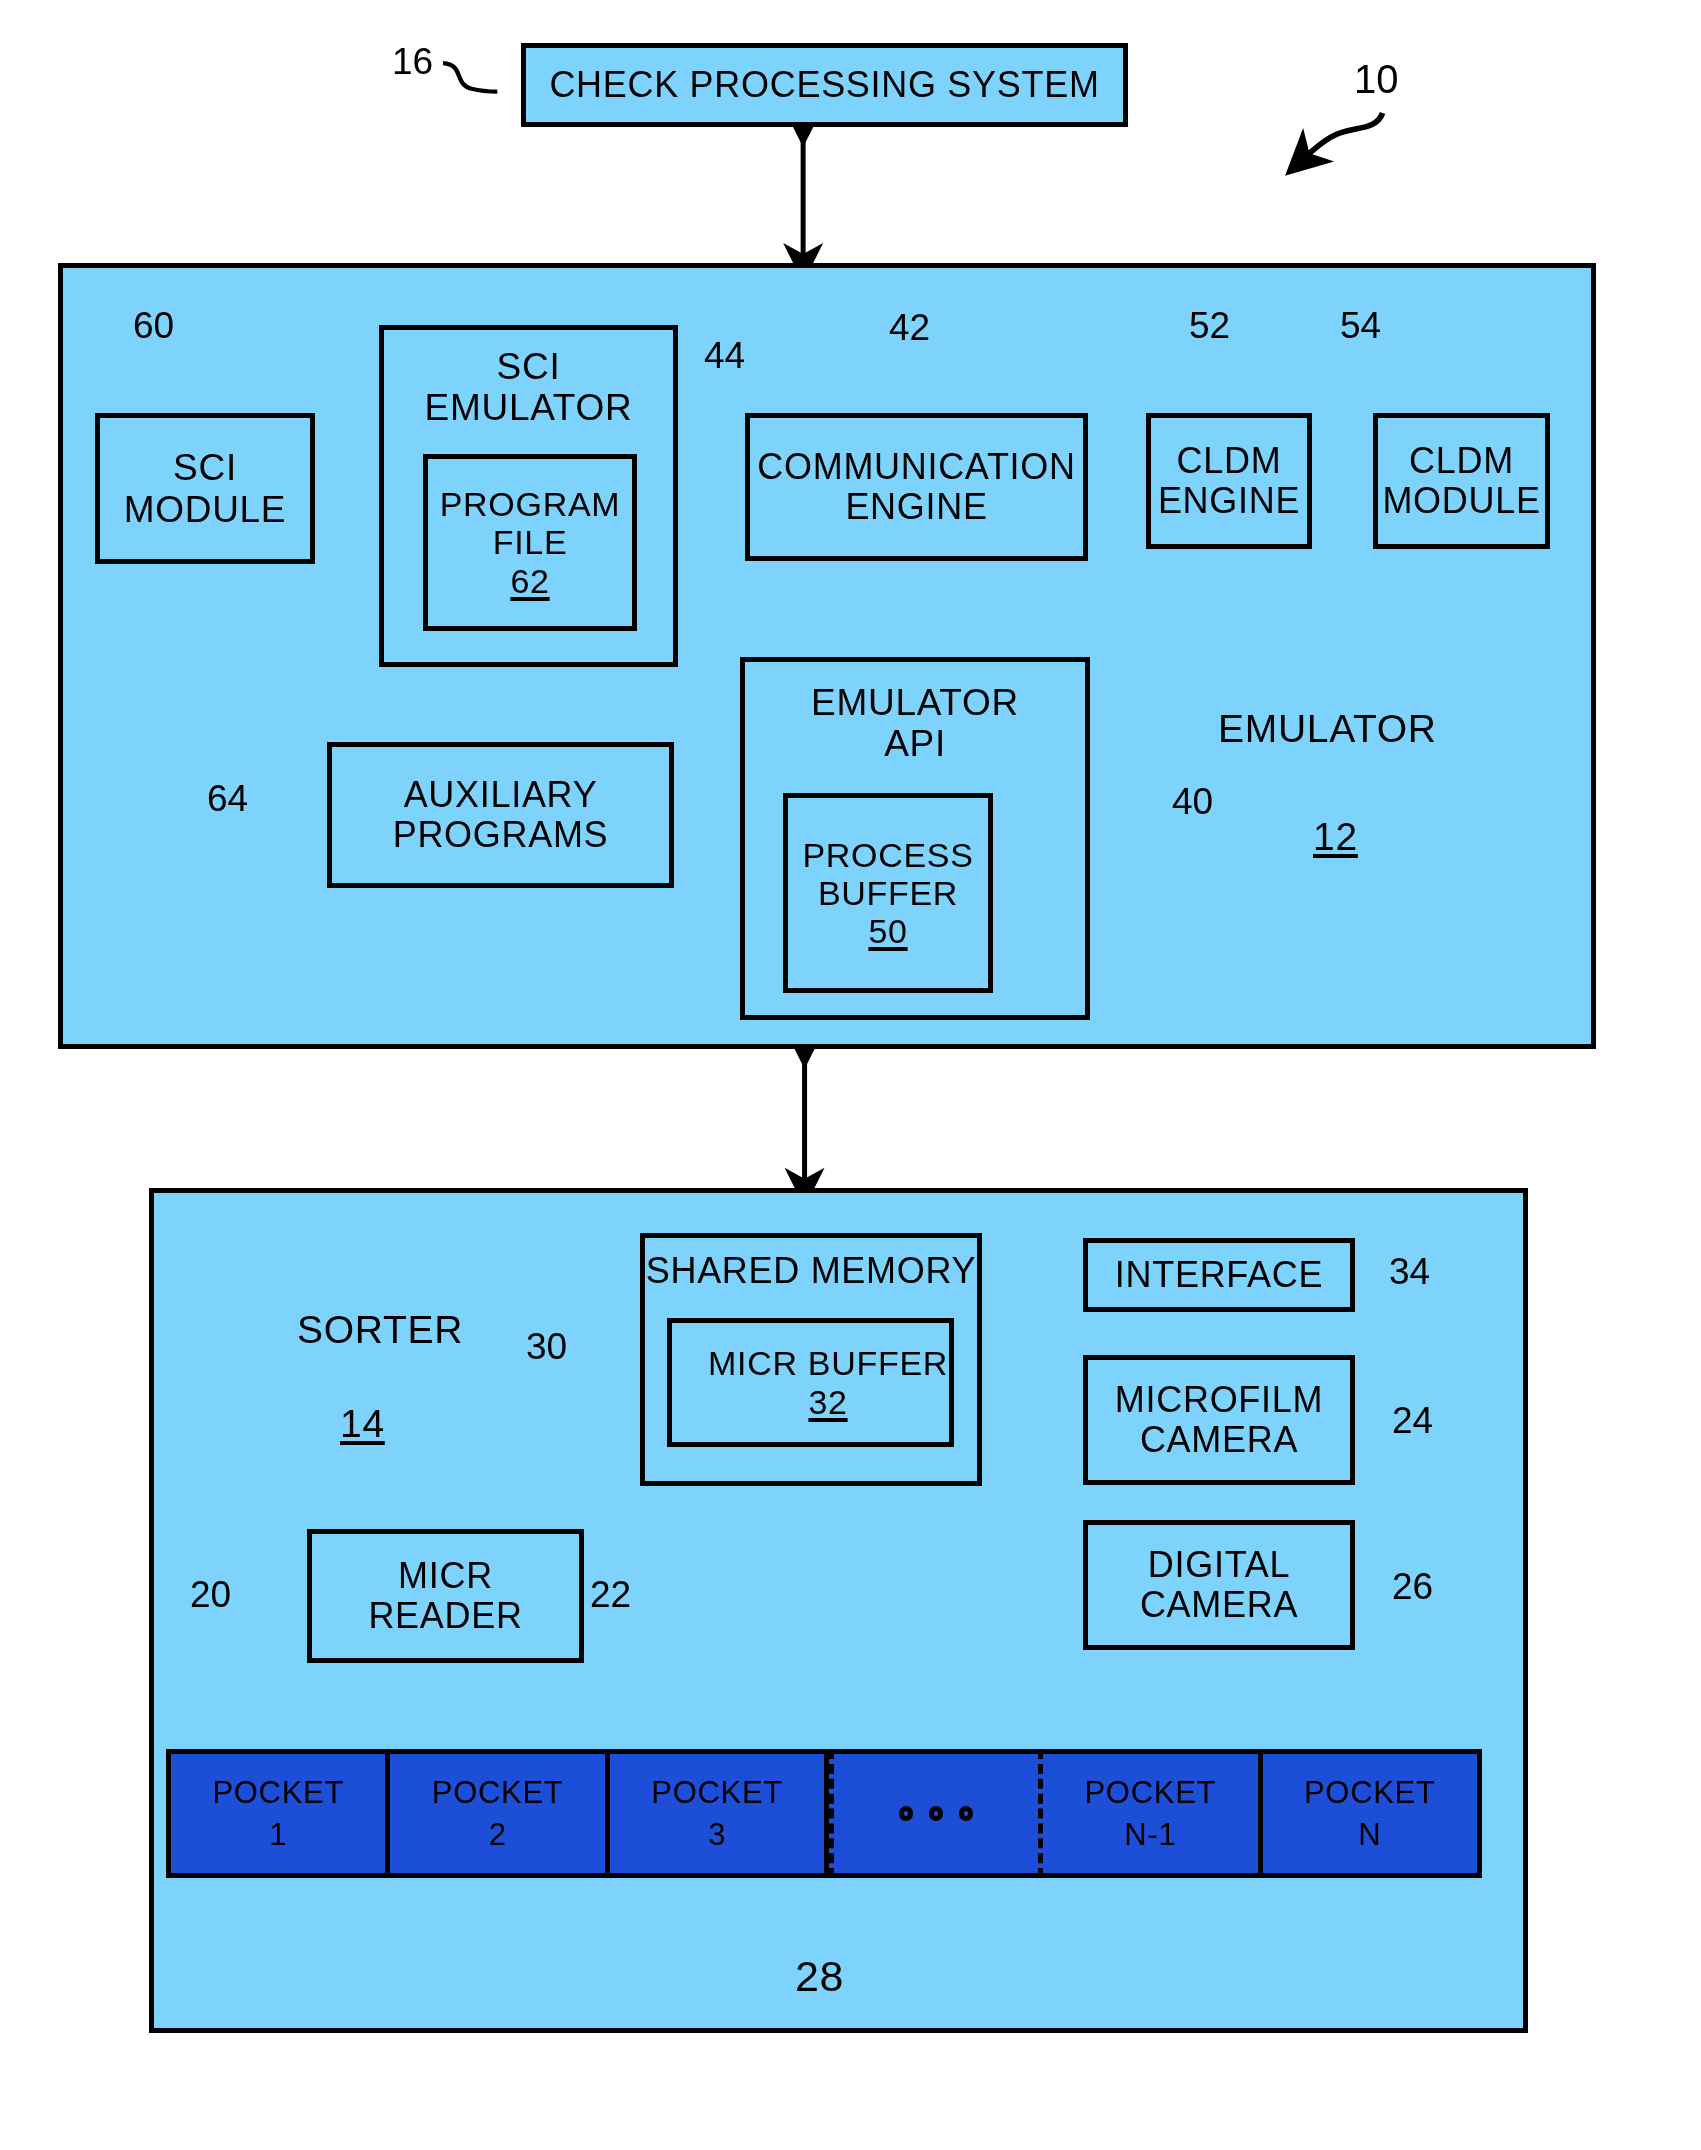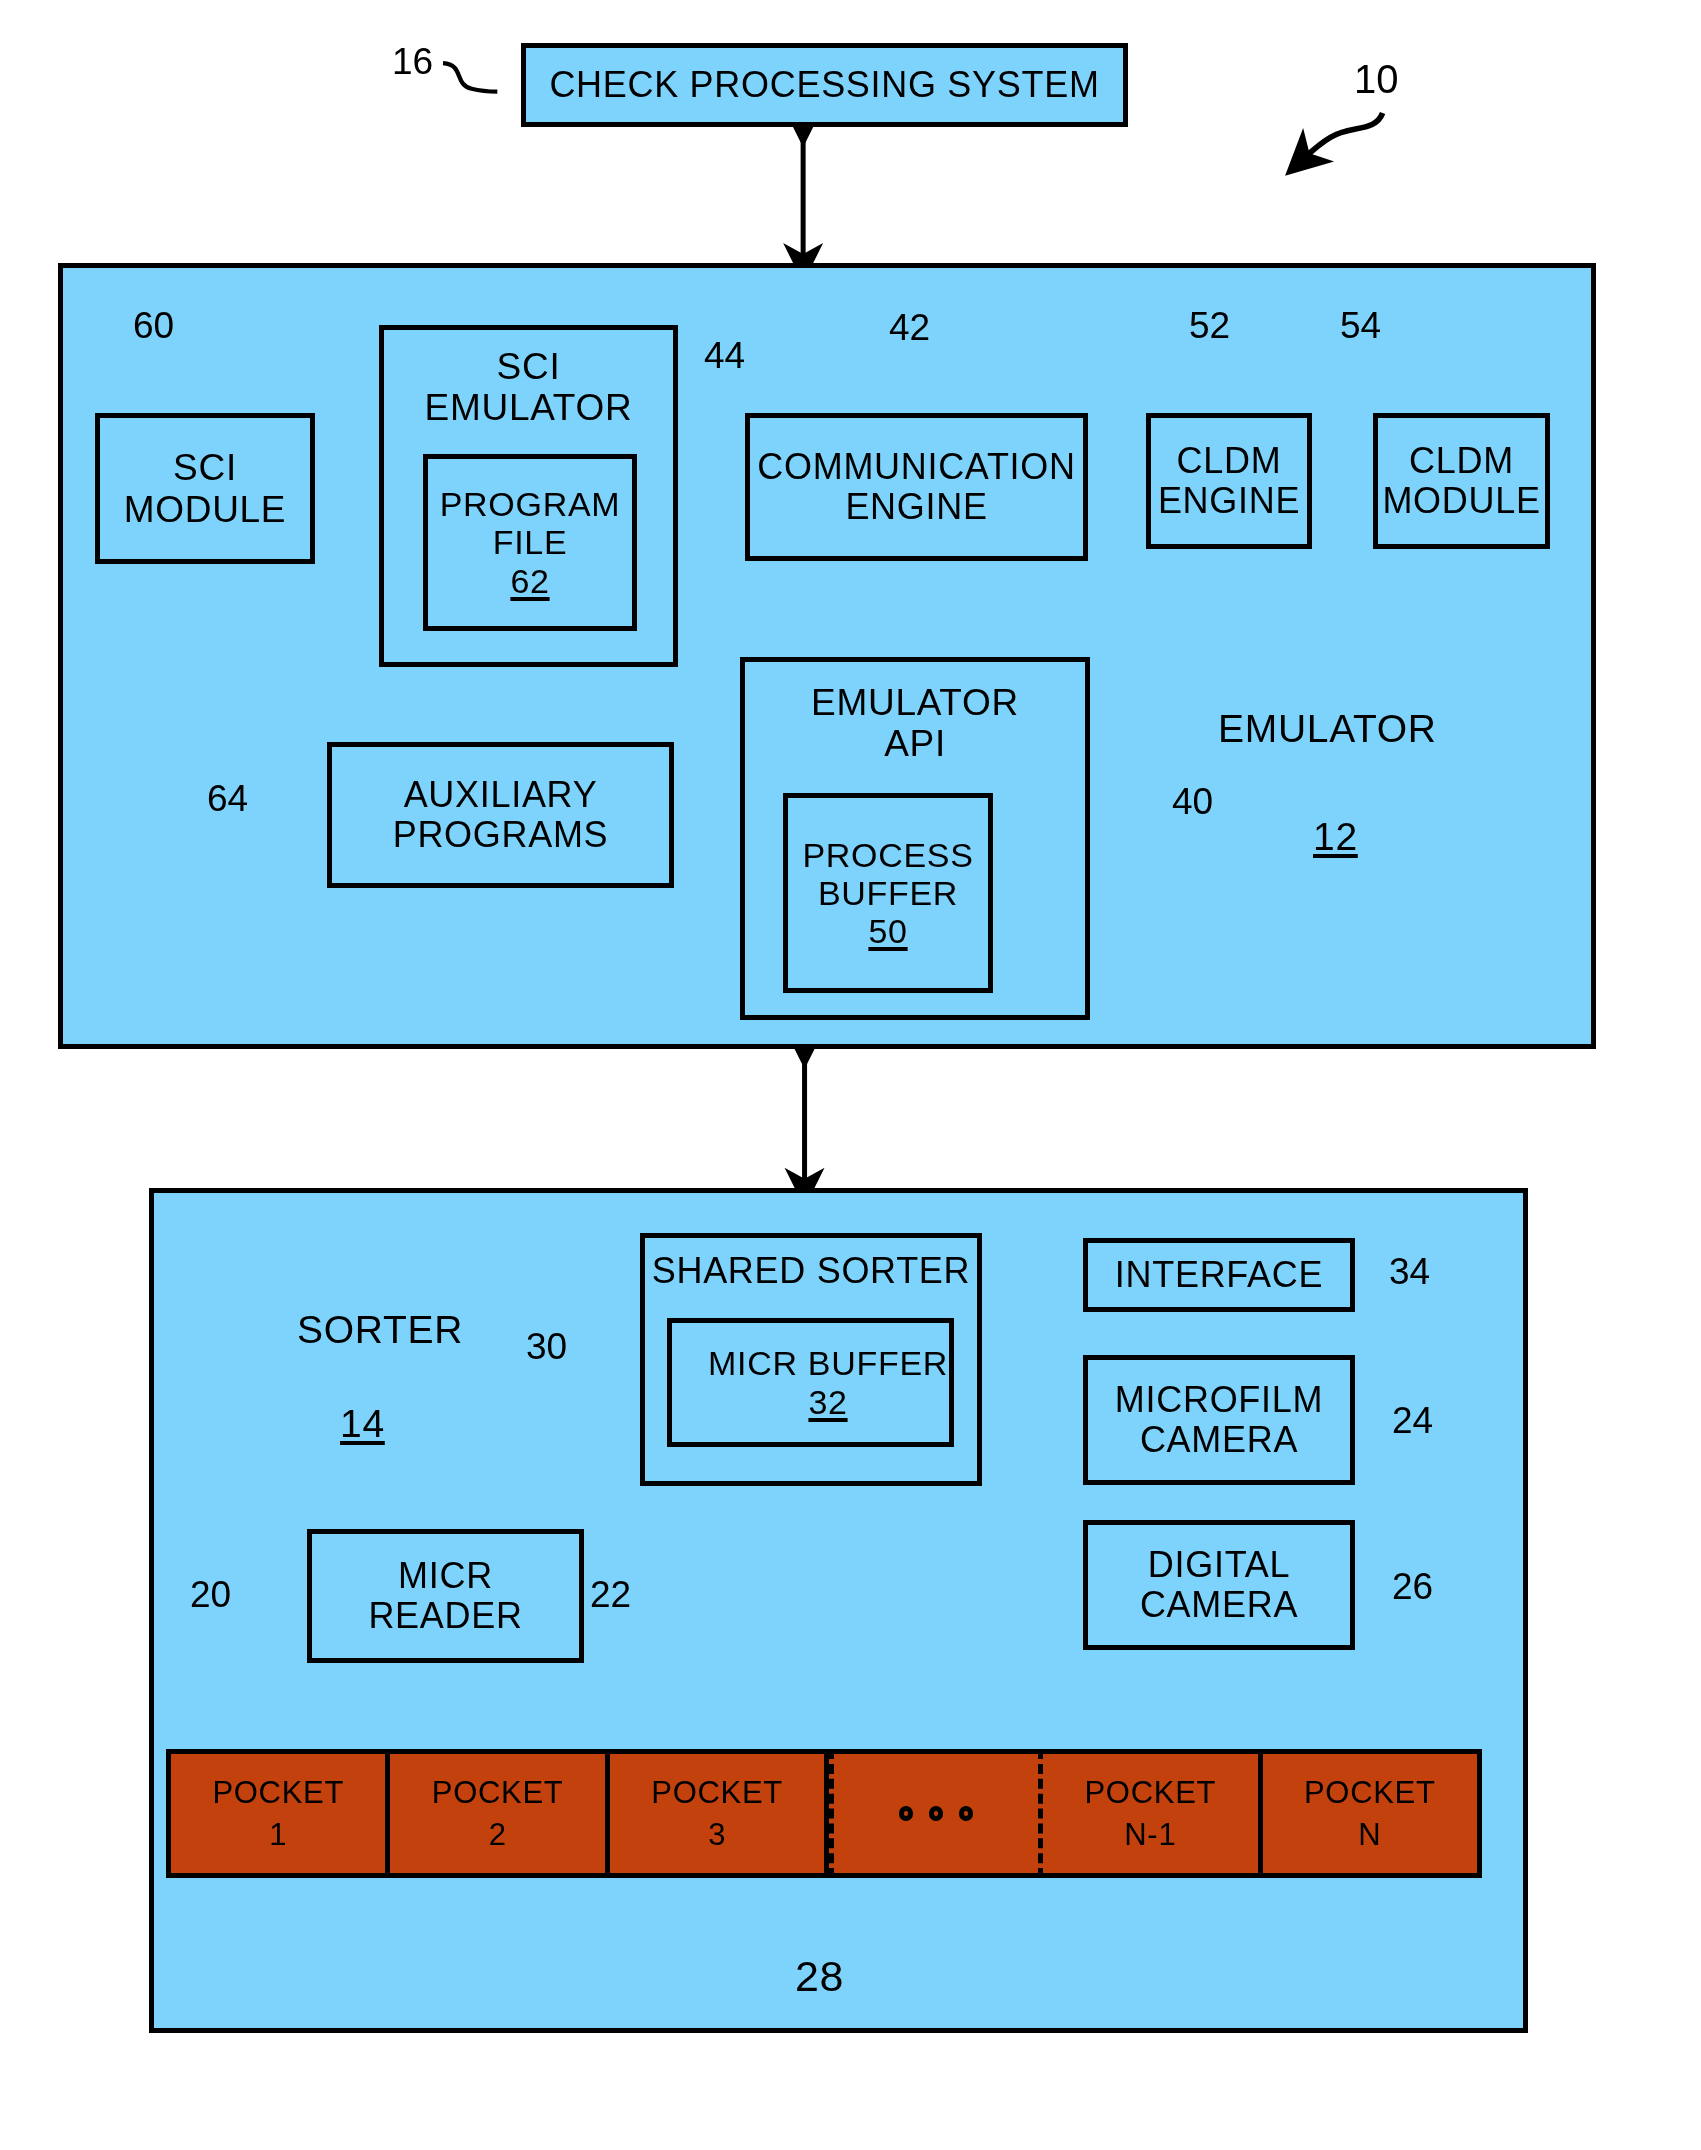--- a/index.html
+++ b/index.html
@@ -58,21 +58,21 @@
     top: 0;
     width: 1702px;
     height: 2151px;
     pointer-events: none;
   }
   .pocket-strip {
     position: absolute;
     box-sizing: border-box;
     display: flex;
     border: 5px solid #000;
-    background: #c2410c;
+    background: #1d4ed8;
     text-align: right;
   }
   .pocket-cell {
     flex: 1 1 0;
     box-sizing: border-box;
     display: flex;
     flex-direction: column;
     align-items: center;
     justify-content: center;
     border-right: 5px solid #000;
@@ -253,21 +253,21 @@
   <div class="plain" style="left:1218px; top:707px; font-size:39px;">EMULATOR</div>
   <div class="plain ul" style="left:1313px; top:815px; font-size:39px;">12</div>
 
   <div class="box" style="left:125px; top:1188px; width:1379px; height:845px; display:block;"></div>
 
   <div class="plain" style="left:297px; top:1308px; font-size:39px;">SORTER</div>
   <div class="plain ul" style="left:340px; top:1402px; font-size:39px;">14</div>
 
   <div class="refnum" style="left:526px; top:1328px;">30</div>
   <div class="box" style="left:616px; top:1233px; width:342px; height:253px; justify-content:flex-start; padding-top:13px; font-size:36px;">
-    <span>SHARED SORTER</span>
+    <span>SHARED MEMORY</span>
   </div>
   <div class="box" style="left:643px; top:1318px; width:287px; height:129px; font-size:34px;padding-left:35px;">
     <span>MICR BUFFER</span>
     <span class="ul">32</span>
   </div>
 
   <div class="box" style="left:1059px; top:1238px; width:272px; height:74px; font-size:36px;">
     <span>INTERFACE</span>
   </div>
   <div class="refnum" style="left:1389px; top:1253px;">34</div>

